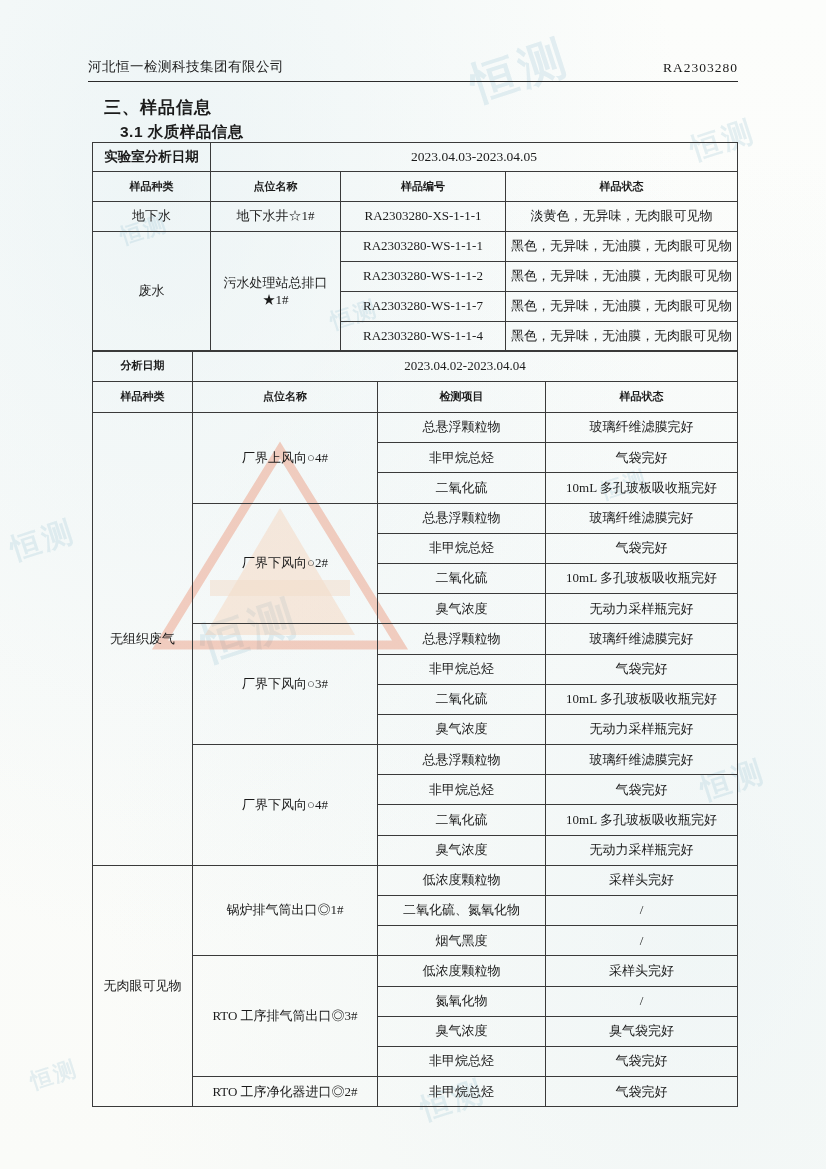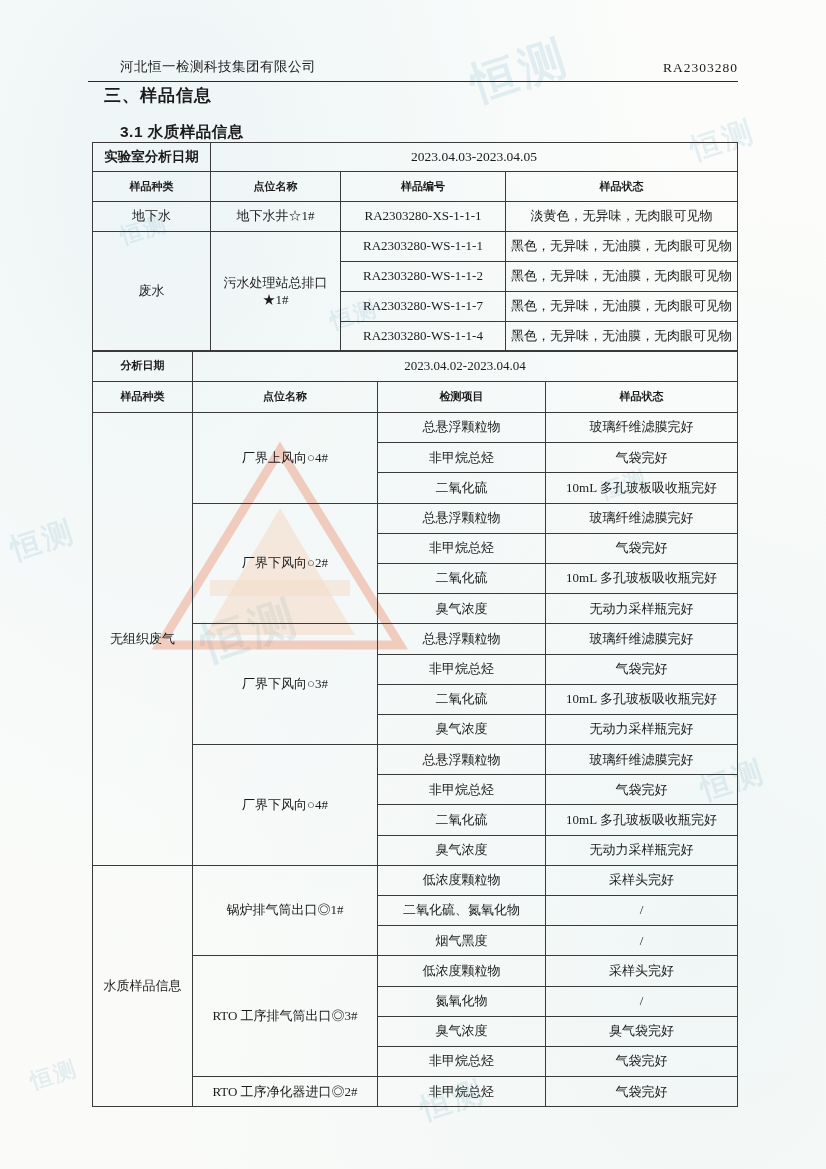--- a/index.html
+++ b/index.html
@@ -62,29 +62,29 @@
     left: 88px;
     top: 58px;
     width: 650px;
     display: flex;
     justify-content: space-between;
     align-items: flex-end;
     font-size: 13.5px;
     padding-bottom: 5px;
     border-bottom: 1.4px solid #2b2b2b;
   }
-  .header .h-left { font-family: "Liberation Sans", sans-serif; letter-spacing: 0.5px; margin-left: 32px;}
+  .header .h-left { font-family: "Liberation Sans", sans-serif; letter-spacing: 0.5px;}
   .header .h-right { font-family: "Liberation Serif", serif; letter-spacing: 1px;}
 
   .sec-title {
     position: absolute;
     font-weight: bold;
     font-family: "Liberation Sans", sans-serif;
   }
-  #sec3 { left: 104px; top: 84px; font-size: 17px; letter-spacing: 1px;}
+  #sec3 { left: 104px; top: 96px; font-size: 17px; letter-spacing: 1px;}
   #sec31 { left: 120px; top: 122px; font-size: 15.5px; letter-spacing: 0.5px;}
   #sec32 { left: 120px; top: 334px; font-size: 15.5px; letter-spacing: 0.5px;}
 
   table.doc {
     position: absolute;
     border-collapse: collapse;
     table-layout: fixed;
     background: transparent;
     font-size: 13px;
   }
@@ -289,21 +289,21 @@
         <tr>
           <td>二氧化硫</td>
           <td>10mL 多孔玻板吸收瓶完好</td>
         </tr>
         <tr>
           <td>臭气浓度</td>
           <td>无动力采样瓶完好</td>
         </tr>
 
         <tr>
-          <td rowspan="8">水质样品信息</td>
+          <td rowspan="8">无肉眼可见物</td>
           <td rowspan="3">锅炉排气筒出口◎1#</td>
           <td>低浓度颗粒物</td>
           <td>采样头完好</td>
         </tr>
         <tr>
           <td>二氧化硫、氮氧化物</td>
           <td>/</td>
         </tr>
         <tr>
           <td>烟气黑度</td>

